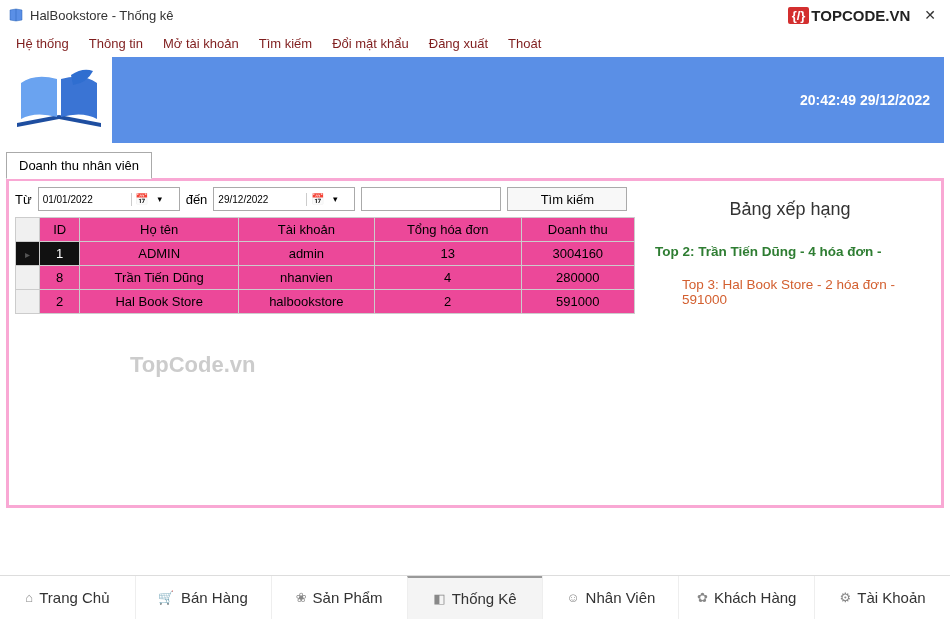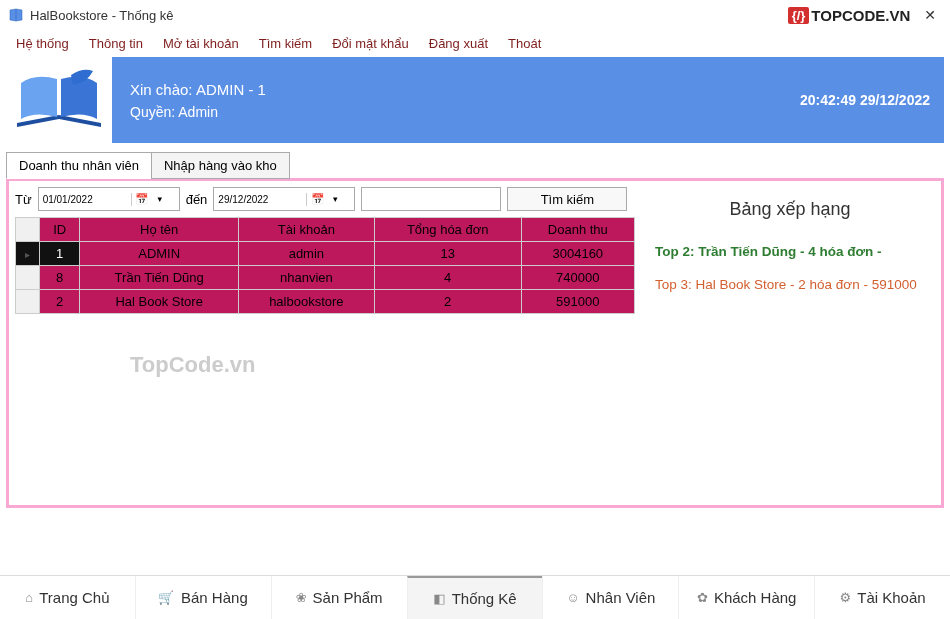--- a/index.html
+++ b/index.html
@@ -34,34 +34,34 @@
 .filter-row { display: flex; align-items: center; gap: 6px; margin-bottom: 6px; }
 .filter-row label { font-size: 13px; }
 .datebox { display: flex; align-items: center; border: 1px solid #aaa; height: 24px; width: 142px; background: #fff; }
 .datebox input { border: none; outline: none; width: 92px; padding: 0 4px; font-size: 10px; }
 .datebox .cal { width: 22px; text-align: center; border-left: 1px solid #ccc; font-size: 11px; cursor: pointer; }
 .datebox .dd { width: 14px; text-align: center; font-size: 9px; cursor: pointer; }
 .textbox { border: 1px solid #aaa; height: 24px; width: 140px; padding: 0 4px; font-size: 13px; }
 .btn-search { border: 1px solid #aaa; background: #f8f8f8; height: 24px; width: 120px; font-size: 13px; cursor: pointer; }
 
 table.grid { width: 620px; border-collapse: collapse; font-size: 13px; }
-table.grid th, table.grid td { border: 1px solid #ccc; padding: 4px 6px; text-align: center; background: #be185d; }
+table.grid th, table.grid td { border: 1px solid #ccc; padding: 4px 6px; text-align: center; background: #ec4899; }
 table.grid th { font-weight: normal; }
 .rowhdr { width: 24px; background: #f0f0f0 !important; }
 .rowhdr.sel::before { content: "▸"; font-size: 10px; color: #555; }
 td.sel { background: #111 !important; color: #fff; }
 
 .watermark { position: absolute; left: 130px; top: 352px; font-size: 22px; color: #ccc; font-weight: 600; pointer-events: none; }
 
 .right-pane { flex: 1; padding: 6px 10px; }
 .rank-title { text-align: center; font-size: 18px; margin: 6px 0 24px 0; color: #333; }
 .rank-line { font-size: 13.5px; margin-bottom: 18px; }
 .r1 { color: #c62828; font-weight: 600; }
 .r2 { color: #2e7d32; font-weight: 600; }
-.r3 { color: #d35f2f; }
+.r3 { color: #d35f2f; margin-left: 27px; }
 
 .copyright-wm { position: absolute; left: 330px; bottom: 22px; font-size: 15px; color: #bbb; pointer-events: none; letter-spacing: 0.5px; }
 
 .bottomnav { position: absolute; bottom: 0; left: 0; right: 0; height: 44px; display: flex; align-items: center; border-top: 1px solid #ddd; background: #fff; }
 .navbtn { flex: 1; display: flex; align-items: center; justify-content: center; gap: 6px; height: 100%; font-size: 15px; color: #333; cursor: pointer; border-left: 1px solid #eee; }
 .navbtn:first-child { border-left: none; }
 .navbtn.active { background: #f4f4f4; border-top: 2px solid #999; }
 .nav-icon { font-size: 13px; color: #888; }
 </style>
 </head>
@@ -97,30 +97,25 @@
 
 <div class="banner">
   <div class="banner-logo">
     <svg width="96" height="70" viewBox="0 0 96 70">
       <path d="M6 58 L48 50 L90 58 L90 62 L48 54 L6 62 Z" fill="#1e4ea0"></path>
       <path d="M10 18 Q24 8 46 14 L46 52 Q24 46 10 54 Z" fill="#6aa3f0"></path>
       <path d="M50 14 Q72 8 86 18 L86 54 Q72 46 50 52 Z" fill="#3a74d4"></path>
       <path d="M60 10 Q72 2 82 6 Q76 18 62 20 Z" fill="#2f6ed0"></path>
     </svg>
   </div>
-  <div class="banner-text">
-    <div class="banner-hello">Xin chào: ADMIN - 1</div>
-    <div class="banner-role">Quyền: Admin</div>
-  </div>
   <div class="banner-time">20:42:49 29/12/2022</div>
 </div>
 
 <div class="tabstrip">
   <div class="tab active">Doanh thu nhân viên</div>
-  <div class="tab">Nhập hàng vào kho</div>
 </div>
 
 <div class="tabcontent">
   <div class="left-pane">
     <div class="filter-row">
       <label>Từ</label>
       <div class="datebox">
         <input value="01/01/2022" style="">
         <span class="cal">📅</span>
         <span class="dd">▾</span>
@@ -152,21 +147,21 @@
         <td>admin</td>
         <td>13</td>
         <td>3004160</td>
       </tr>
       <tr>
         <td class="rowhdr"></td>
         <td>8</td>
         <td>Trần Tiến Dũng</td>
         <td>nhanvien</td>
         <td>4</td>
-        <td>740000</td>
+        <td>280000</td>
       </tr>
       <tr>
         <td class="rowhdr"></td>
         <td>2</td>
         <td>Hal Book Store</td>
         <td>halbookstore</td>
         <td>2</td>
         <td>591000</td>
       </tr>
     </tbody>

